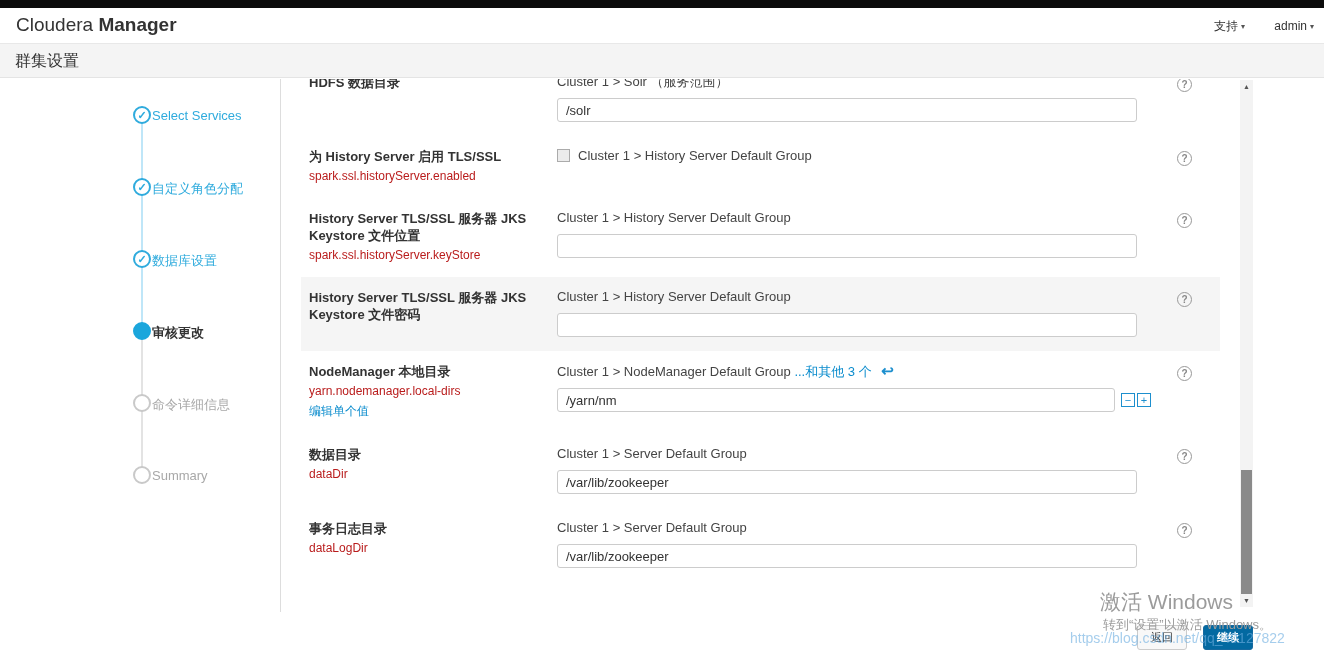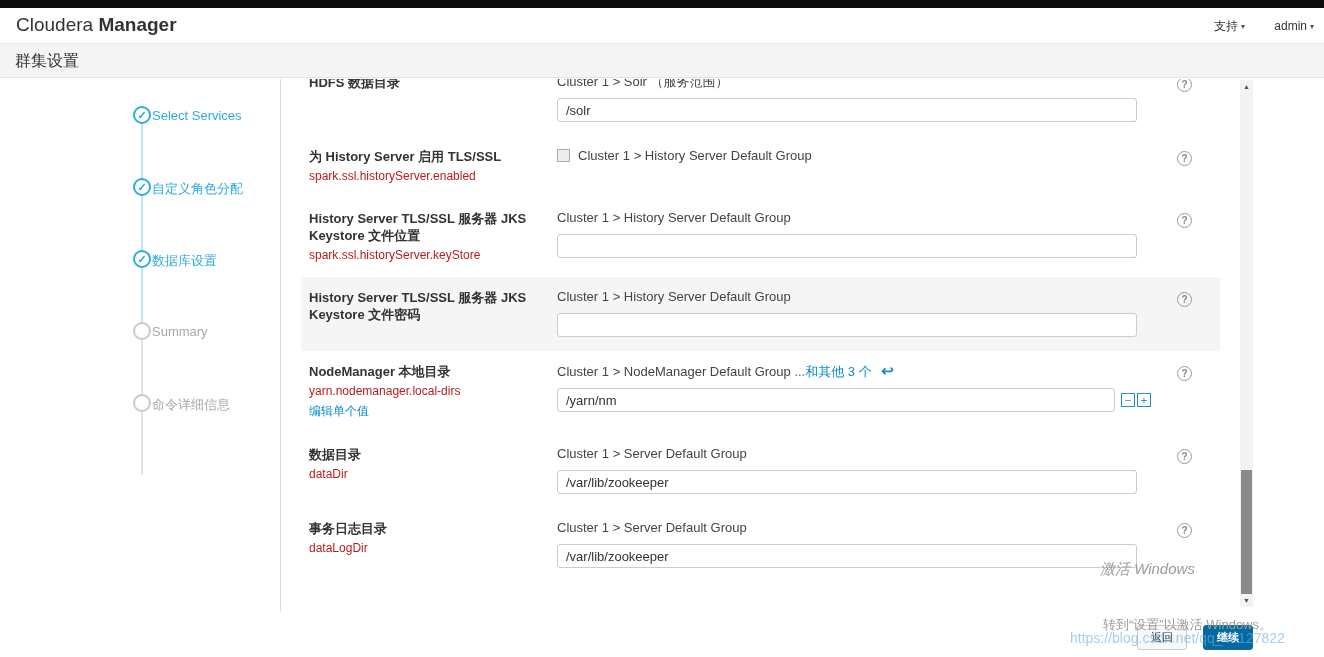--- a/index.html
+++ b/index.html
@@ -73,21 +73,21 @@
 
   
   .footer { position:absolute; bottom:0; left:0; width:100%; height:45px; background:#fff; }
   .footer-buttons { position:absolute; right:71px; top:13px; display:flex; gap:16px; }
   .btn { font-size:11px; padding:4px 13px; border-radius:3px; cursor:pointer; font-family:"Liberation Sans", sans-serif; }
   .btn-back { background:#f8f8f8; border:1px solid #ccc; color:#333; }
   .btn-continue { background:#0369a1; border:1px solid #16699f; color:#fff; font-weight:bold; }
 
   
   .wm { position:absolute; z-index:40; pointer-events:none; }
-  .wm-activate { left:1100px; top:560px; font-size:15px; color:#9b9b9b;font-style:italic; }
+  .wm-activate { left:1100px; top:588px; font-size:21px; color:#9b9b9b; }
   .wm-settings { left:1103px; top:616px; font-size:13px; color:#9b9b9b; }
   .wm-url { left:1070px; top:630px; font-size:14px; color:rgba(110,175,225,0.62); }
 </style>
 </head>
 <body>
 
 <div id="screen">
 
   <div class="topbar"></div>
 
@@ -119,27 +119,31 @@
             <span class="check">✓</span>
           </span>
         <span class="step-label">自定义角色分配</span>
       </div>
       <div class="step done">
         <span class="step-circle">
             <span class="check">✓</span>
           </span>
         <span class="step-label">数据库设置</span>
       </div>
+      <div class="step current">
+        <span class="step-circle"></span>
+        <span class="step-label">审核更改</span>
+      </div>
+      <div class="step todo">
+        <span class="step-circle"></span>
+        <span class="step-label">命令详细信息</span>
+      </div>
       <div class="step todo">
         <span class="step-circle"></span>
         <span class="step-label">Summary</span>
-      </div>
-      <div class="step todo">
-        <span class="step-circle"></span>
-        <span class="step-label">命令详细信息</span>
       </div>
     </div>
   </div>
 
   <div class="content">
 
     <div class="form-row row-clipped">
       <div class="col-label">
         <div class="row-label">HDFS 数据目录</div>
       </div>

